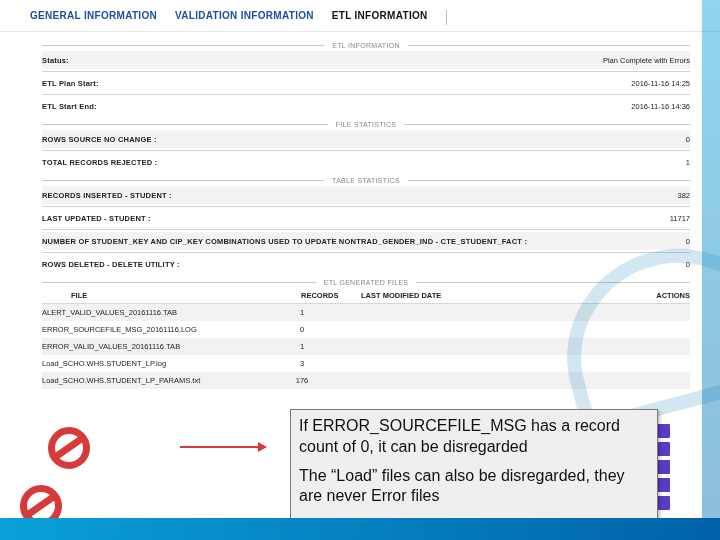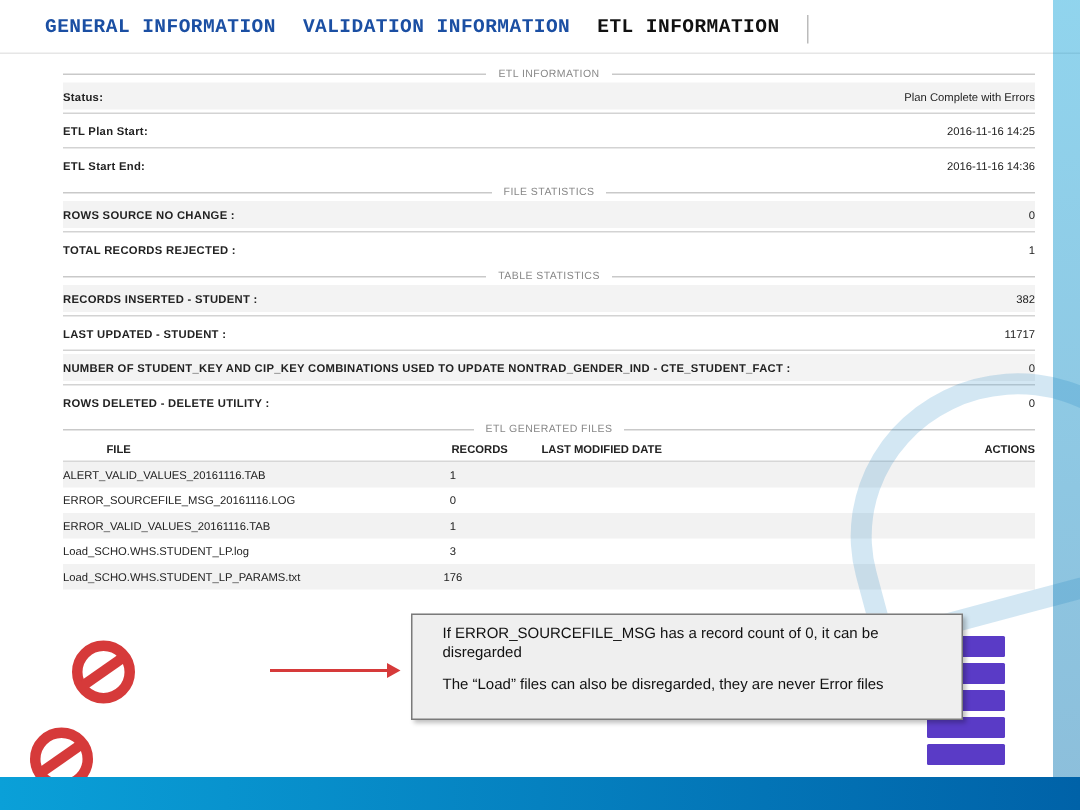--- a/index.html
+++ b/index.html
@@ -5,21 +5,21 @@
   * { box-sizing: border-box; margin: 0; padding: 0; }
   html, body { width: 720px; height: 540px; font-family: Arial, Helvetica, sans-serif; background: #fff; overflow: hidden; }
   .page { position: relative; width: 720px; height: 540px; }
 
   .bgstripe { position:absolute; right:0; top:0; width:18px; height:100%; background:linear-gradient(180deg,#0aa0d8,#006fae); opacity:.45;}
   .bgcurve { position:absolute; right:-60px; top:250px; width:220px; height:160px; border:14px solid rgba(10,120,190,.18); border-radius:60% 60% 0 0 / 80% 80% 0 0; transform:rotate(-15deg);}
   .bottomband { position:absolute; left:0; right:0; bottom:0; height:22px; background:linear-gradient(90deg,#0aa0d8,#0062a8);}
 
   
   .tabs { display:flex; gap:18px; padding:10px 30px 6px; border-bottom:1px solid #e6e6e6;}
-  .tab { font-size:13px; font-weight:700; color:#1b4fa3; letter-spacing:.3px; cursor:pointer; padding-bottom:4px;font-family:Liberation Mono, monospace;}
+  .tab { font-size:10px; font-weight:700; color:#1b4fa3; letter-spacing:.3px; cursor:pointer; padding-bottom:4px;}
   .tab.active { color:#111; border-right:1px solid #bbb; padding-right:18px;}
 
   .content { padding: 4px 30px 0 42px; font-size:8px; color:#222;}
 
   .section-rule { display:flex; align-items:center; margin:6px 0 2px;}
   .section-rule .line { flex:1; height:1px; background:#c9c9c9;}
   .section-rule .label { padding:0 8px; font-size:7px; color:#888; letter-spacing:.3px;}
 
   .row { display:flex; justify-content:space-between; align-items:center; height:18px; }
   .row.alt { background:#f3f3f3;}
@@ -45,21 +45,21 @@
   .noicon { position:absolute; width:42px; height:42px;}
   .noicon .circ { width:42px; height:42px; border:7px solid #d63a3a; border-radius:50%;}
   .noicon .bar { position:absolute; left:5px; top:17px; width:32px; height:7px; background:#d63a3a; transform:rotate(-35deg);}
 
   
   .arrow { position:absolute; height:0; }
   .arrow .shaft { position:absolute; height:2px; background:#d63a3a;}
   .arrow .head { position:absolute; width:0; height:0; border-top:5px solid transparent; border-bottom:5px solid transparent; border-left:9px solid #d63a3a;}
 
   
-  .callout { position:absolute; left:274px; top:409px; width:368px; background:#efefef; border:1px solid #7a7a7a; box-shadow:2px 2px 3px rgba(0,0,0,.25); padding:6px 20px 8px; font-size:10px; line-height:1.3; color:#111;}
+  .callout { position:absolute; left:290px; top:409px; width:368px; background:#efefef; border:1px solid #7a7a7a; box-shadow:2px 2px 3px rgba(0,0,0,.25); padding:6px 8px 8px; font-size:16px; line-height:1.3; color:#111;}
   .callout p { margin-bottom:8px;}
 
   .purplebtn { position:absolute; width:52px; height:14px; background:#5a3bc6; border-radius:1px;}
 </style>
 </head>
 <body>
 <div class="page">
 
 <div class="bgstripe"></div>
 <div class="bgcurve"></div>

